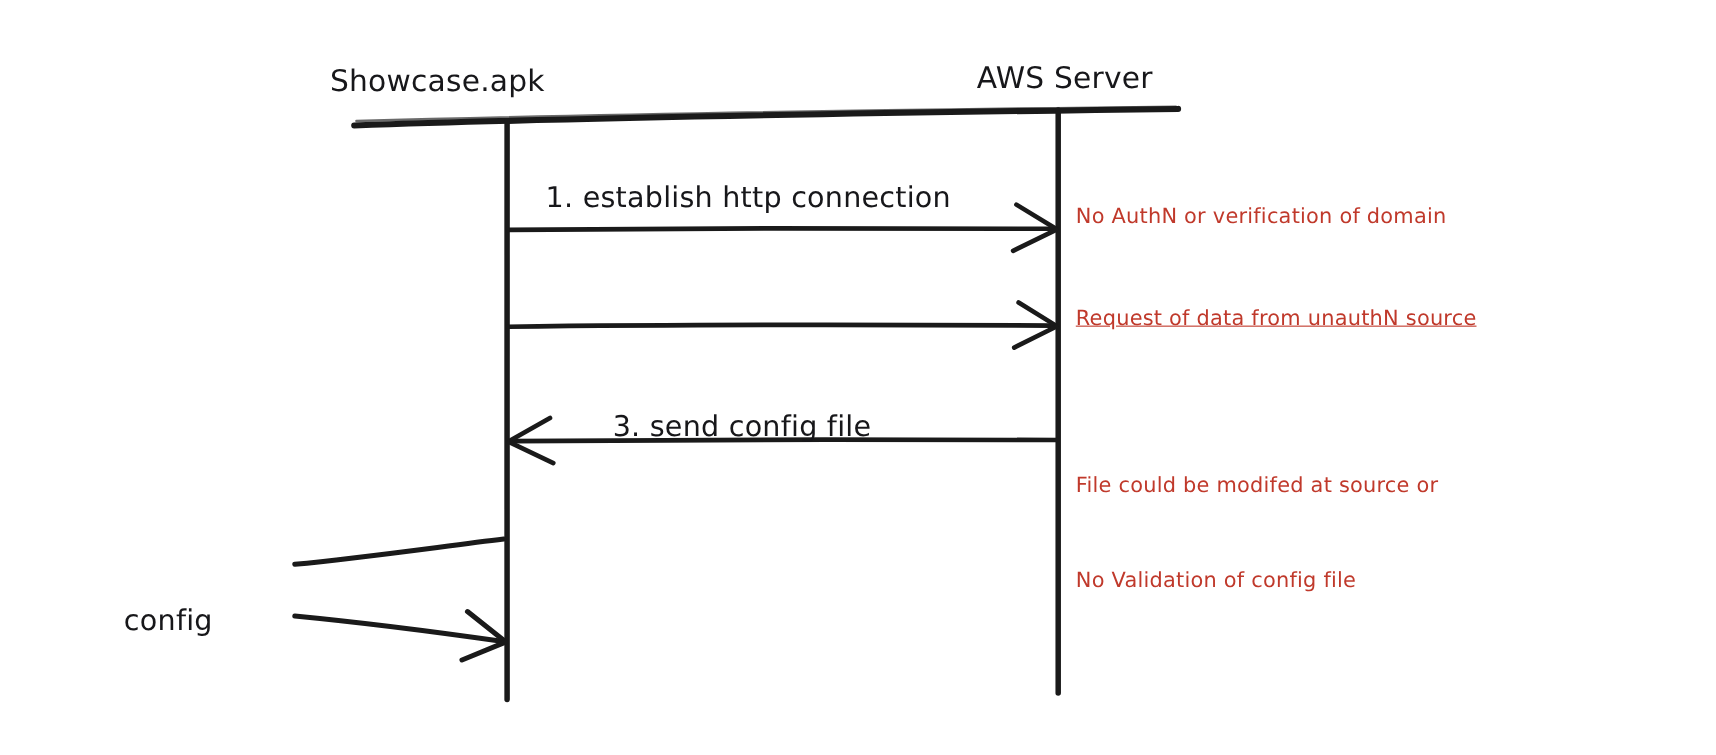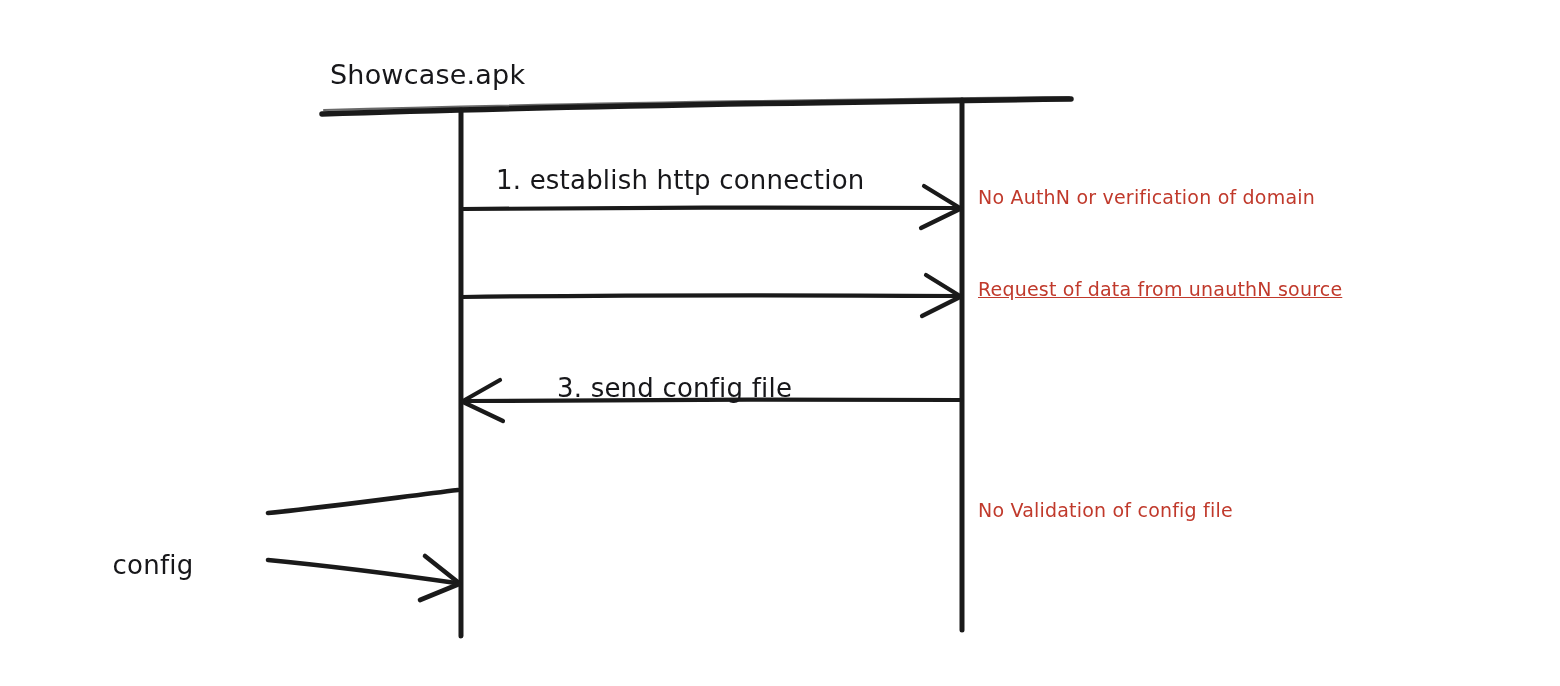--- a/index.html
+++ b/index.html
@@ -26,21 +26,20 @@
     position: absolute;
     white-space: pre;
     font-family: "DejaVu Sans", sans-serif;
     color: #1a1a1a;
     line-height: 1.25;
   }
   .participant-label {
     font-size: 27px;
     letter-spacing: 0.2px;
     color: #17171a;
-    margin-left: 30px;
   }
   .msg-label {
     font-size: 26px;
     letter-spacing: 0.2px;
     color: #17171a;
   }
   .note-label {
     font-size: 19px;
     letter-spacing: 0.2px;
     color: #c0392b;
@@ -100,32 +99,34 @@
     <g>
       <path class="stroke-main" stroke-width="4.6" d="M268,513 C330,507 400,497 458,490"></path>
       <path class="stroke-main" stroke-width="4.6" d="M268,560 C330,566 400,575 456,583"></path>
       <path class="stroke-main" stroke-width="4.6" d="M425,556 L459,583"></path>
       <path class="stroke-main" stroke-width="4.6" d="M420,600 L459,584"></path>
     </g>
   </svg>
 
   <div class="lbl participant-label" style="left:300px; top:58px;">Showcase.apk</div>
 
+  <div class="lbl participant-label" style="left:888px; top:55px;">AWS Server</div>
 
   <div class="lbl msg-label" style="left:496px; top:164px;">1. establish http connection</div>
 
 
   <div class="lbl msg-label" style="left:529px; top:372px;margin-left:28px;">3. send config file</div>
 
   <div class="lbl actor-label" style="left:48px; top:478px; width:210px;">
     <div>config</div>
   </div>
 
   <div class="lbl note-label" style="left:978px; top:184px;">No AuthN or verification of domain</div>
 
   <div class="lbl note-label" style="left:978px; top:276px;text-decoration:underline;">Request of data from unauthN source</div>
 
   <div class="lbl note-label" style="left:978px; top:373px;">
+    <div>File could be modifed at source or</div>
   </div>
 
-  <div class="lbl note-label" style="left:978px; top:497px;">No Validation of config file</div>
+  <div class="lbl note-label" style="left:978px; top:515px;">No Validation of config file</div>
 
 </div>
 
 </body></html>

